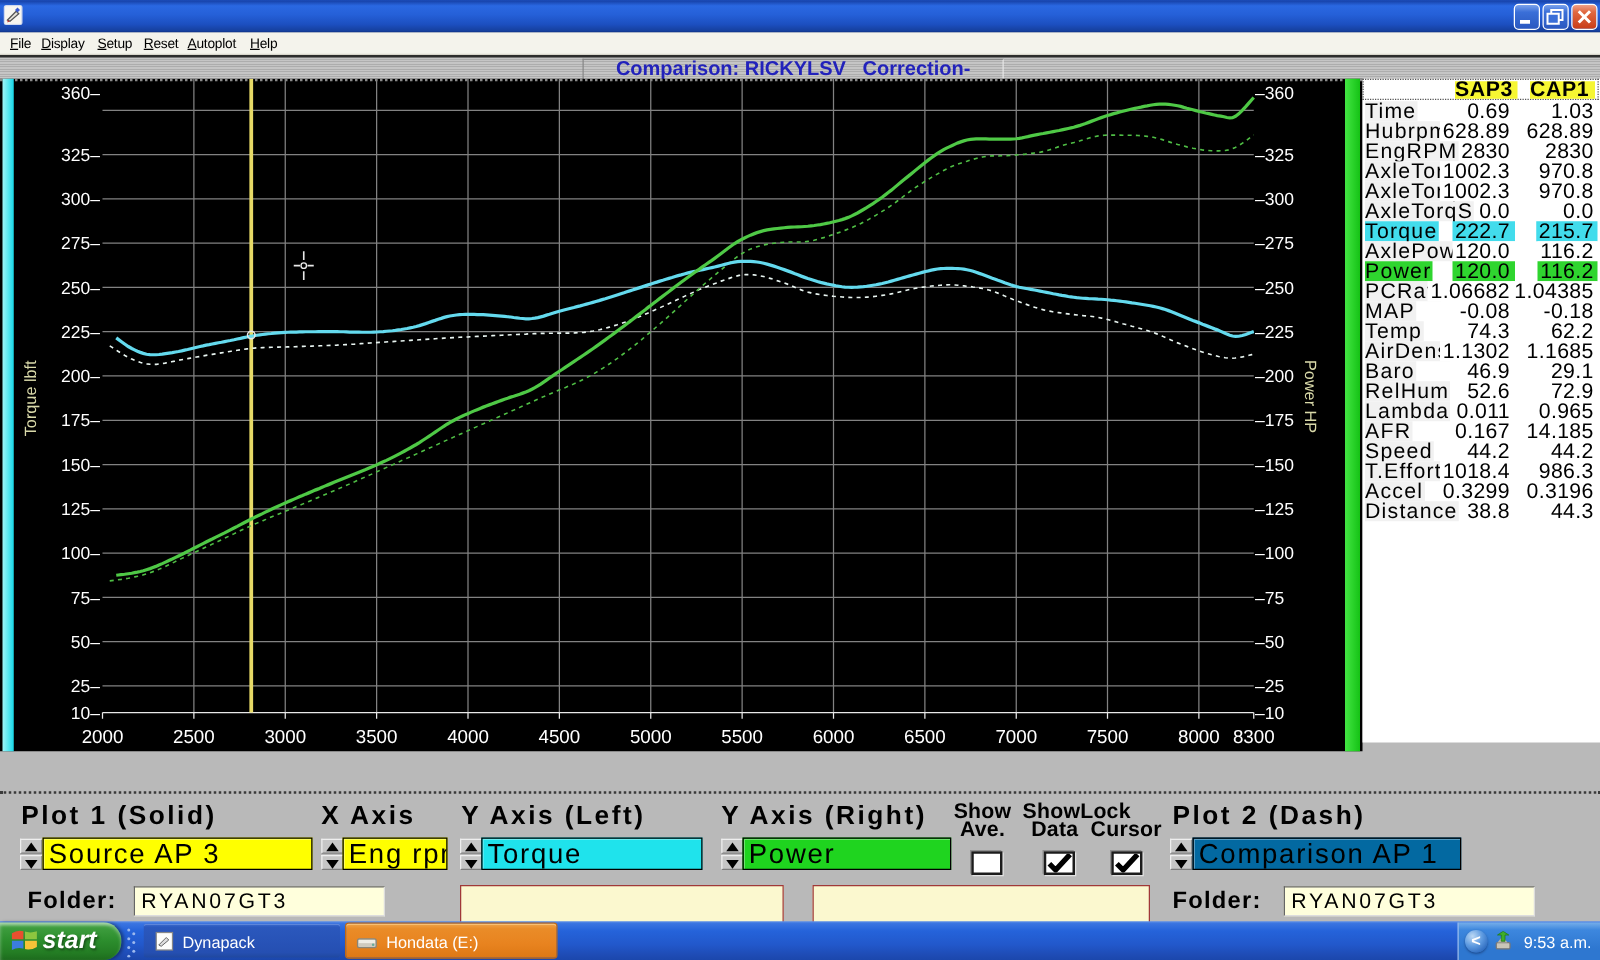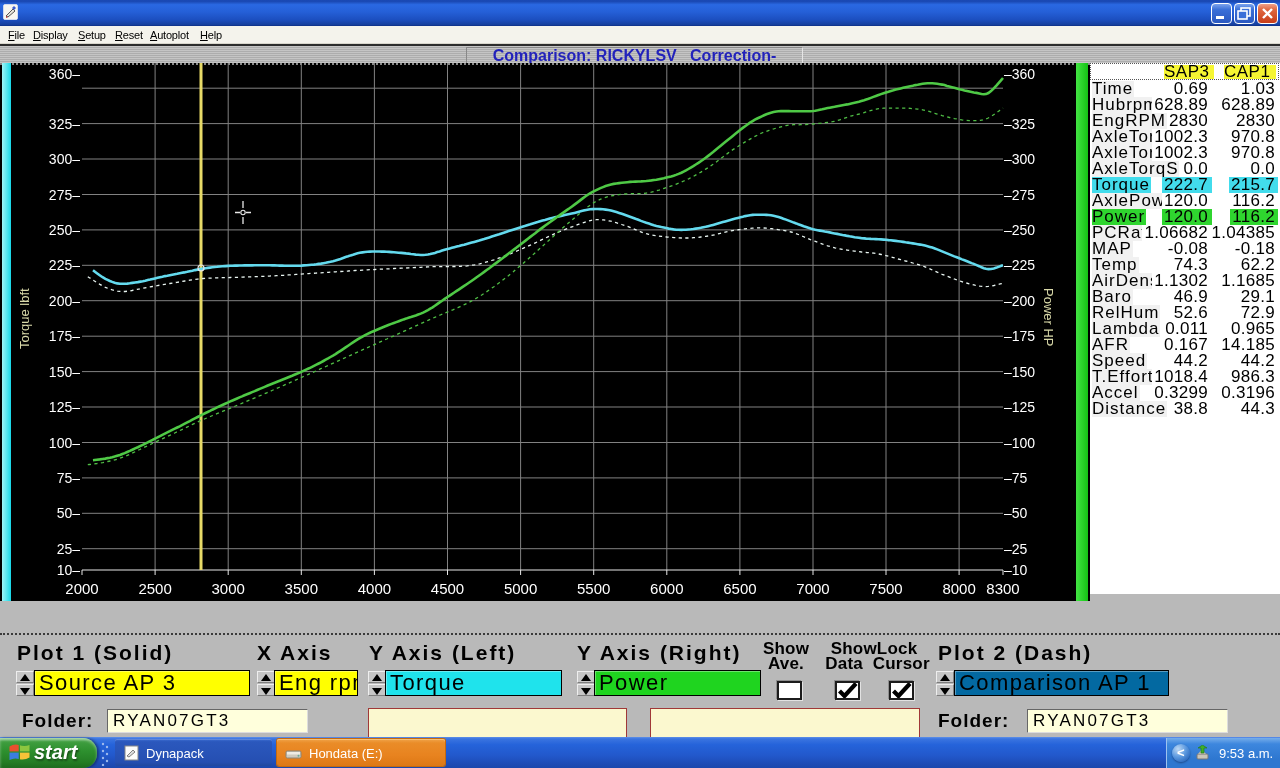--- a/index.html
+++ b/index.html
@@ -24,21 +24,21 @@
 svg text.al{font-family:"Liberation Sans",sans-serif;font-size:14px;fill:#fff}
 svg text.xl{font-family:"Liberation Sans",sans-serif;font-size:15px;fill:#fff}
 svg text.rot{font-family:"Liberation Sans",sans-serif;font-size:13px;fill:#d9d9a9}
 
 #panel{left:1090px;top:63px;width:190px;height:531px;background:#fff;font-size:17px;color:#000}
 #panel .row{position:absolute;left:0;width:190px;height:16px;line-height:16px;white-space:nowrap}
 #panel .lb{position:absolute;left:2px;top:0;letter-spacing:1px;background:#f1f1f1;padding-right:1px}
 #panel .v1{position:absolute;right:68px;top:0;letter-spacing:0.3px;background:#fff;padding:0 4px 0 2px}
 #panel .v2{position:absolute;right:2px;top:0;letter-spacing:0.3px;background:#fff;padding:0 3px 0 2px}
 #phead{position:absolute;left:0px;top:0px;width:189px;height:17px;border:1px dotted #555}
-.hy{position:absolute;top:2px;height:14px;background:#f6f632;font-weight:normal;font-size:17px;letter-spacing:0.5px;line-height:13px}
+.hy{position:absolute;top:2px;height:14px;background:#f6f632;font-weight:bold;font-size:17px;letter-spacing:0.5px;line-height:13px}
 #panel span.cyhl{background:#42dcec !important}
 #panel span.grhl{background:#2fd52f !important}
 
 #bot{left:0;top:633px;width:1280px;height:125px;background:#b9b9b9;border-top:2px dotted #3a3a3a}
 .blab{position:absolute;font-weight:bold;color:#000;font-size:21px;letter-spacing:2px}
 .slab{position:absolute;font-weight:bold;color:#000;font-size:17px;line-height:15px;text-align:center;letter-spacing:0.2px}
 .fld{position:absolute;height:26px;border:1px solid #000;font-size:22px;letter-spacing:1.4px;line-height:24px;padding-left:4px;white-space:nowrap;overflow:hidden;box-shadow:inset 1px 1px 0 rgba(255,255,255,.35)}
 .spin{position:absolute;width:18px;height:25px}
 .spin .u,.spin .d{position:absolute;left:0;width:18px;height:12px;background:#c6c6c6;border:1px solid #7d7d7d;border-top-color:#eee;border-left-color:#eee}
 .spin .u{top:0}.spin .d{top:13px}
@@ -299,21 +299,21 @@
         <span class="v1">38.8</span>
         <span class="v2">44.3</span>
       </div>
   </div>
   <div id="bot" class="abs">
     <div class="blab" style="left:17px;top:6px">Plot 1 (Solid)</div>
     <div class="blab" style="left:257px;top:6px">X Axis</div>
     <div class="blab" style="left:369px;top:6px">Y Axis (Left)</div>
     <div class="blab" style="left:577px;top:6px">Y Axis (Right)</div>
     <div class="slab" style="left:760px;top:6px;width:52px">Show<br>Ave.</div>
-    <div class="slab" style="left:818px;top:6px;width:112px;text-align:center">ShowLock<br><span style="margin-left:7px">Data&nbsp;&nbsp;Cursor</span></div>
+    <div class="slab" style="left:818px;top:6px;width:112px;text-align:left">ShowLock<br><span style="margin-left:7px">Data&nbsp;&nbsp;Cursor</span></div>
     <div class="blab" style="left:938px;top:6px">Plot 2 (Dash)</div>
     <div class="spin" style="left:16px;top:36px">
         <div class="u"></div>
         <div class="d"></div>
       </div>
     <div class="fld" style="left:34px;top:35px;width:216px;background:#ffff00">Source AP 3</div>
     <div class="spin" style="left:257px;top:36px">
         <div class="u"></div>
         <div class="d"></div>
       </div>

